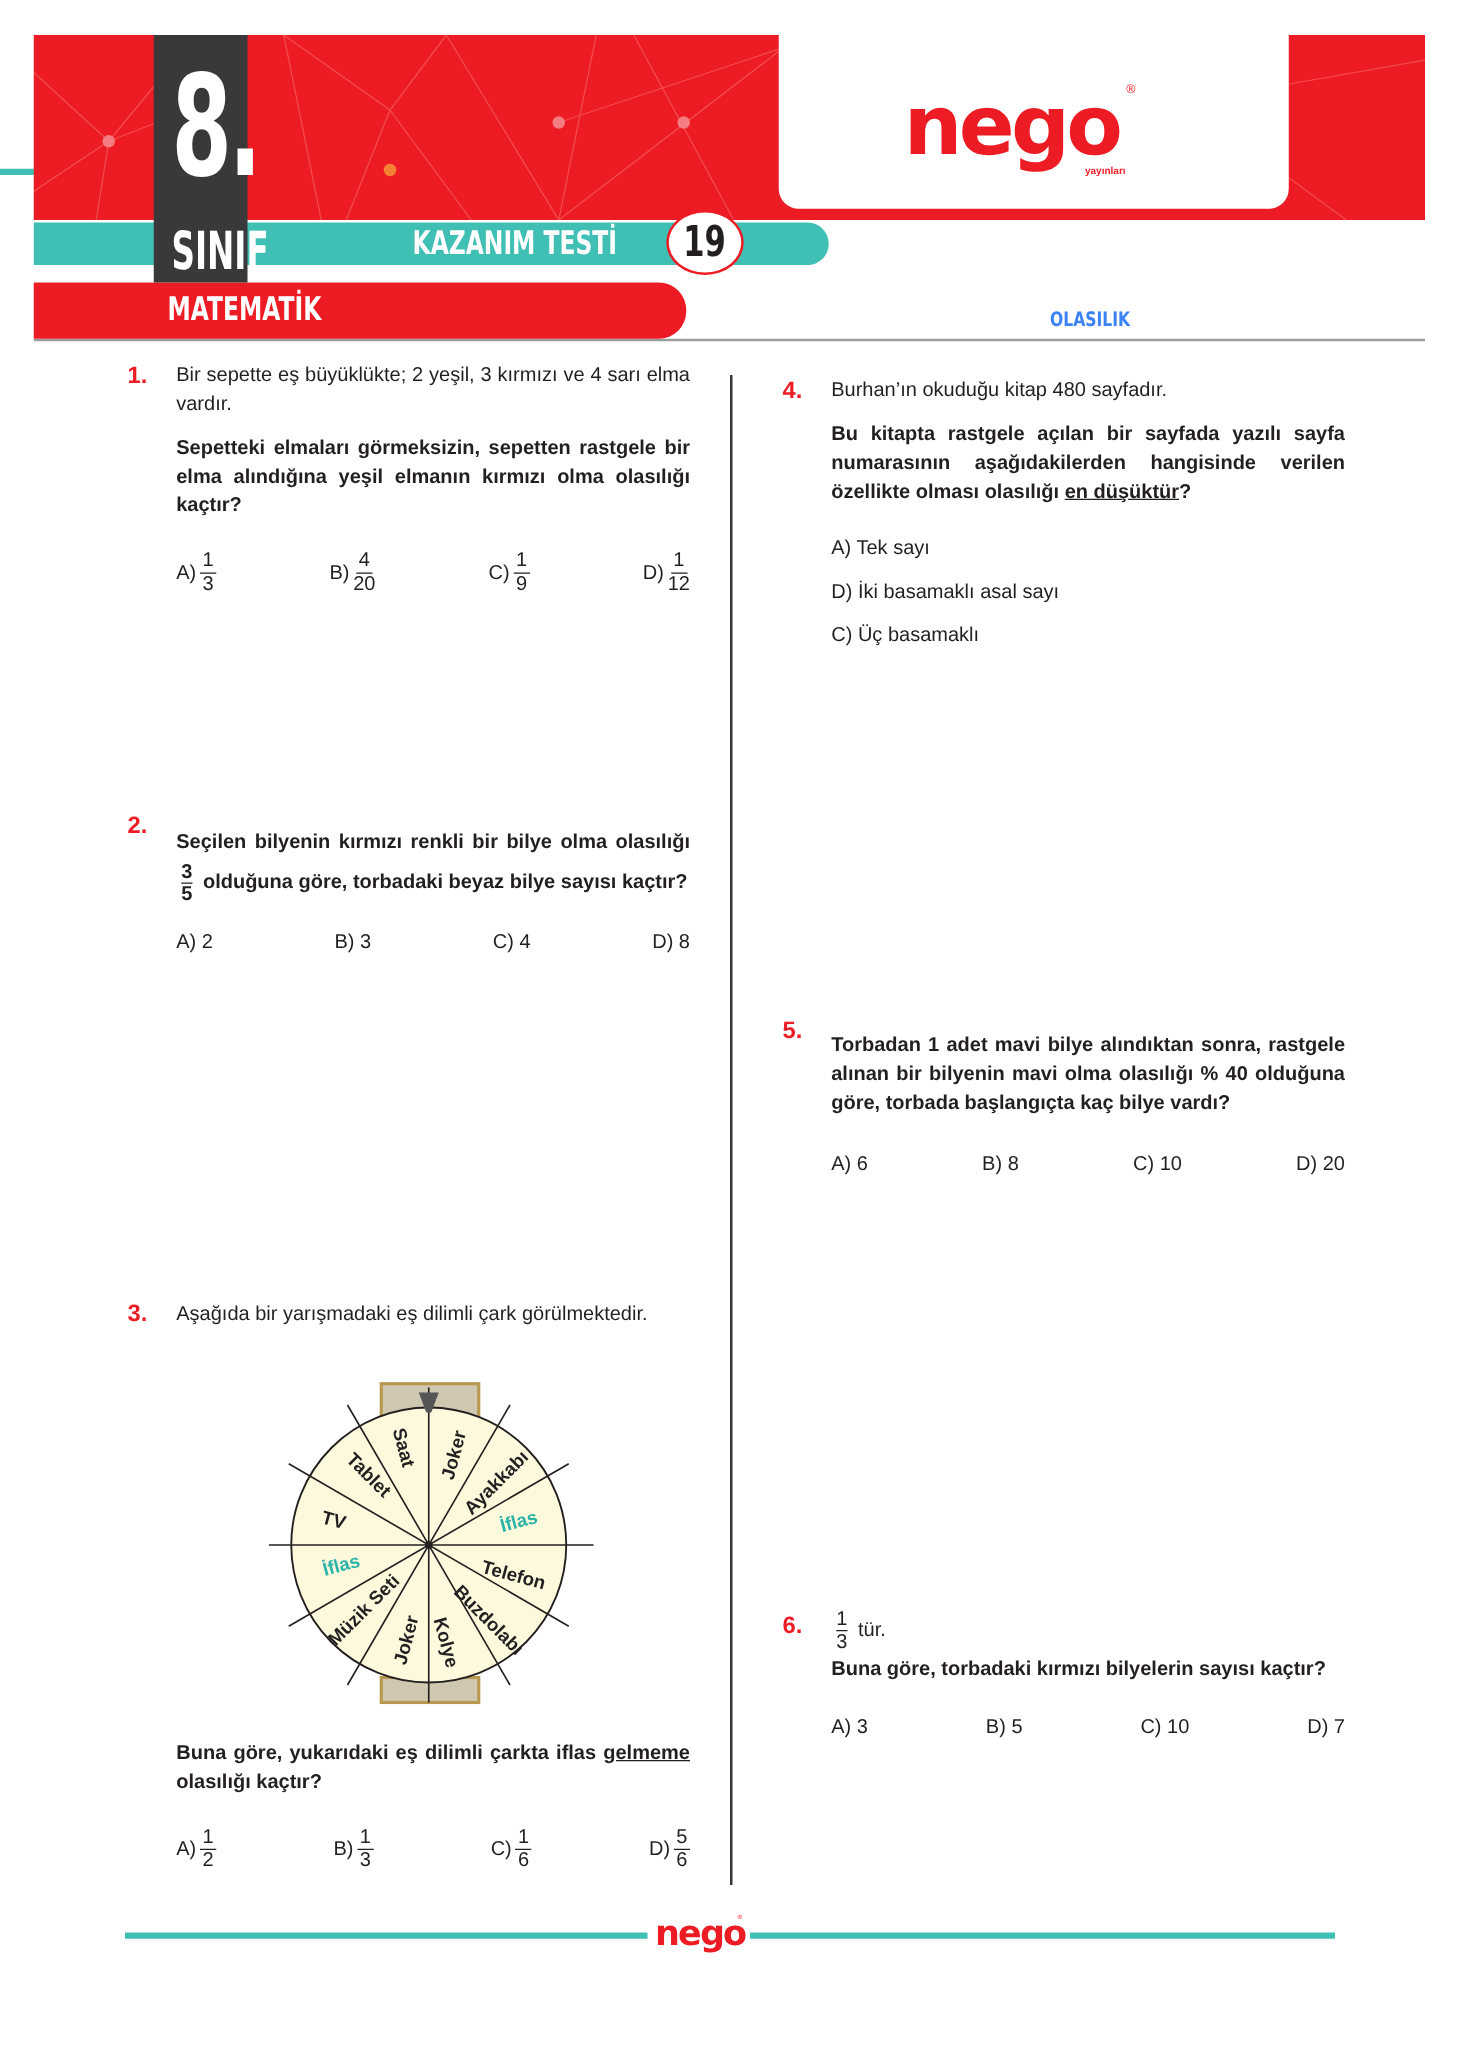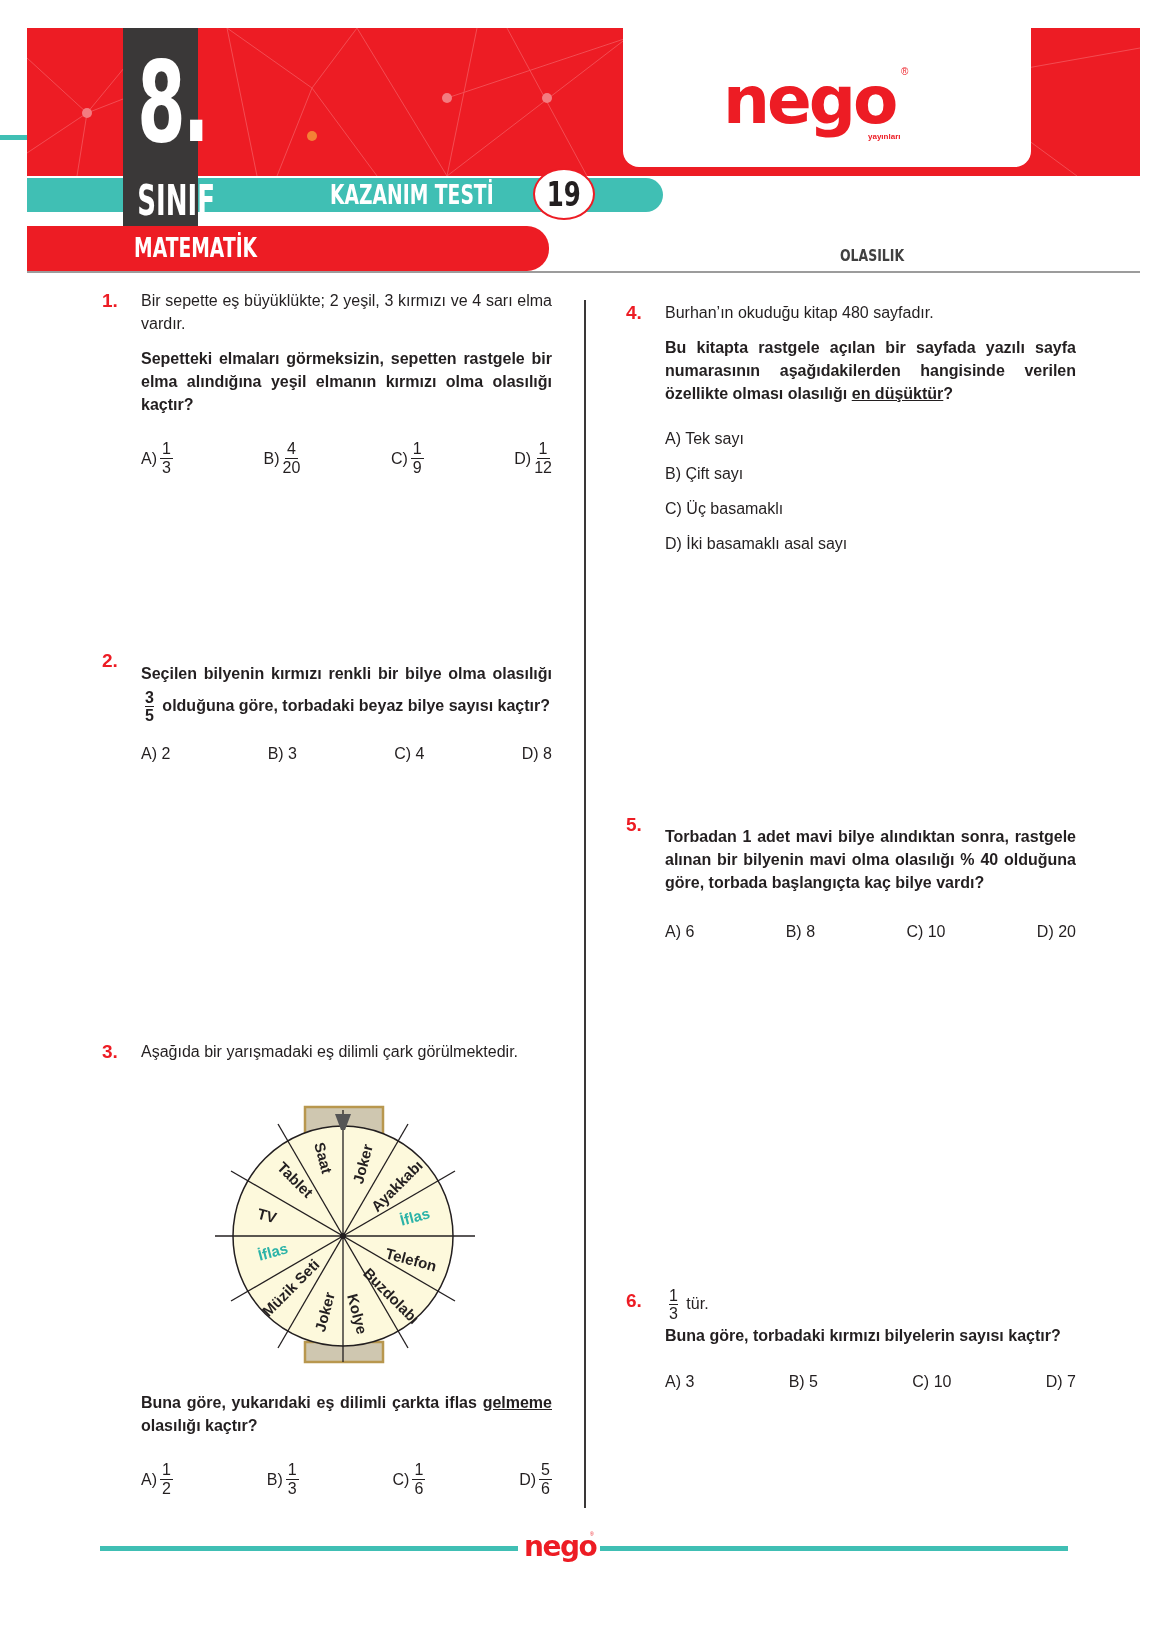--- a/index.html
+++ b/index.html
@@ -32,21 +32,21 @@
     font-family: "DejaVu Sans", sans-serif; font-weight: bold; font-size: 26px; z-index: 4;
     transform: scaleX(0.72); transform-origin: left center; white-space: nowrap; }
   .logo-box { position: absolute; left: 623px; top: 28px; width: 408px; height: 139px; background: #fff;
     border-radius: 0 0 16px 16px; z-index: 2; }
   .logo { position: absolute; left: 100px; top: 38px; width: 200px; height: 85px; }
   .logo-text { position: absolute; left: 0; top: 0; font-family: "DejaVu Sans", sans-serif; font-weight: bold;
     font-size: 66px; line-height: 70px; color: #ed1c24; letter-spacing: -3px; }
   .logo-reg { position: absolute; left: 178px; top: 0; font-size: 10px; color: #ed1c24; }
   .logo-sub { position: absolute; left: 145px; top: 66px; font-size: 8px; color: #ed1c24; font-weight: bold; }
   .topic { position: absolute; left: 0; top: 246px; width: 1167px; padding-left: 840px; font-family: "DejaVu Sans", sans-serif;
-    font-weight: bold; font-size: 16px; line-height: 20px; color: #404040; }
+    font-weight: bold; font-size: 16px; line-height: 20px; color: #3b82f6; }
   .topic span { display: inline-block; transform: scaleX(0.78); transform-origin: left center; }
   .top-rule { position: absolute; left: 27px; top: 271px; width: 1113px; height: 2px; background: #9c9c9c; }
 
   
   .col-divider { position: absolute; left: 584px; top: 300px; width: 2px; height: 1208px; background: #3a3838; }
   .q { position: absolute; font-size: 16px; line-height: 23px; color: #231f20; }
   .q-num { position: absolute; left: -39px; top: 0; font-weight: bold; font-size: 19px; color: #ed1c24; }
   .q-text { width: 411px; text-align: justify; }
   .q-bold { width: 411px; font-weight: bold; margin-top: 12px; text-align: justify; }
   .u { text-decoration: underline; }
@@ -250,23 +250,22 @@
 </div>
 
 <div class="q" style="left:665px; top:301px;">
   <div class="q-num">4.</div>
   <div class="q-text">Burhan’ın okuduğu kitap 480 sayfadır.</div>
   <div class="q-bold">
     <span>Bu kitapta rastgele açılan bir sayfada yazılı sayfa numarasının aşağıdakilerden hangisinde verilen özellikte olması olasılığı </span><span class="u">en düşüktür</span><span>?</span>
   </div>
   <div class="opts-col" style="margin-top:22px;">
     <div class="opt">A) Tek sayı</div>
-    <div class="opt">B) Çift sayı</div>
+    <div class="opt">D) İki basamaklı asal sayı</div>
     <div class="opt">C) Üç basamaklı</div>
-    <div class="opt">D) İki basamaklı asal sayı</div>
   </div>
 </div>
 
 <div class="q" style="left:665px; top:813px;">
   <div class="q-num">5.</div>
   <div class="q-bold">Torbadan 1 adet mavi bilye alındıktan sonra, rastgele alınan bir bilyenin mavi olma olasılığı % 40 olduğuna göre, torbada başlangıçta kaç bilye vardı?</div>
   <div class="opts-row">
     <div class="opt">A) 6</div>
     <div class="opt">B) 8</div>
     <div class="opt">C) 10</div>

